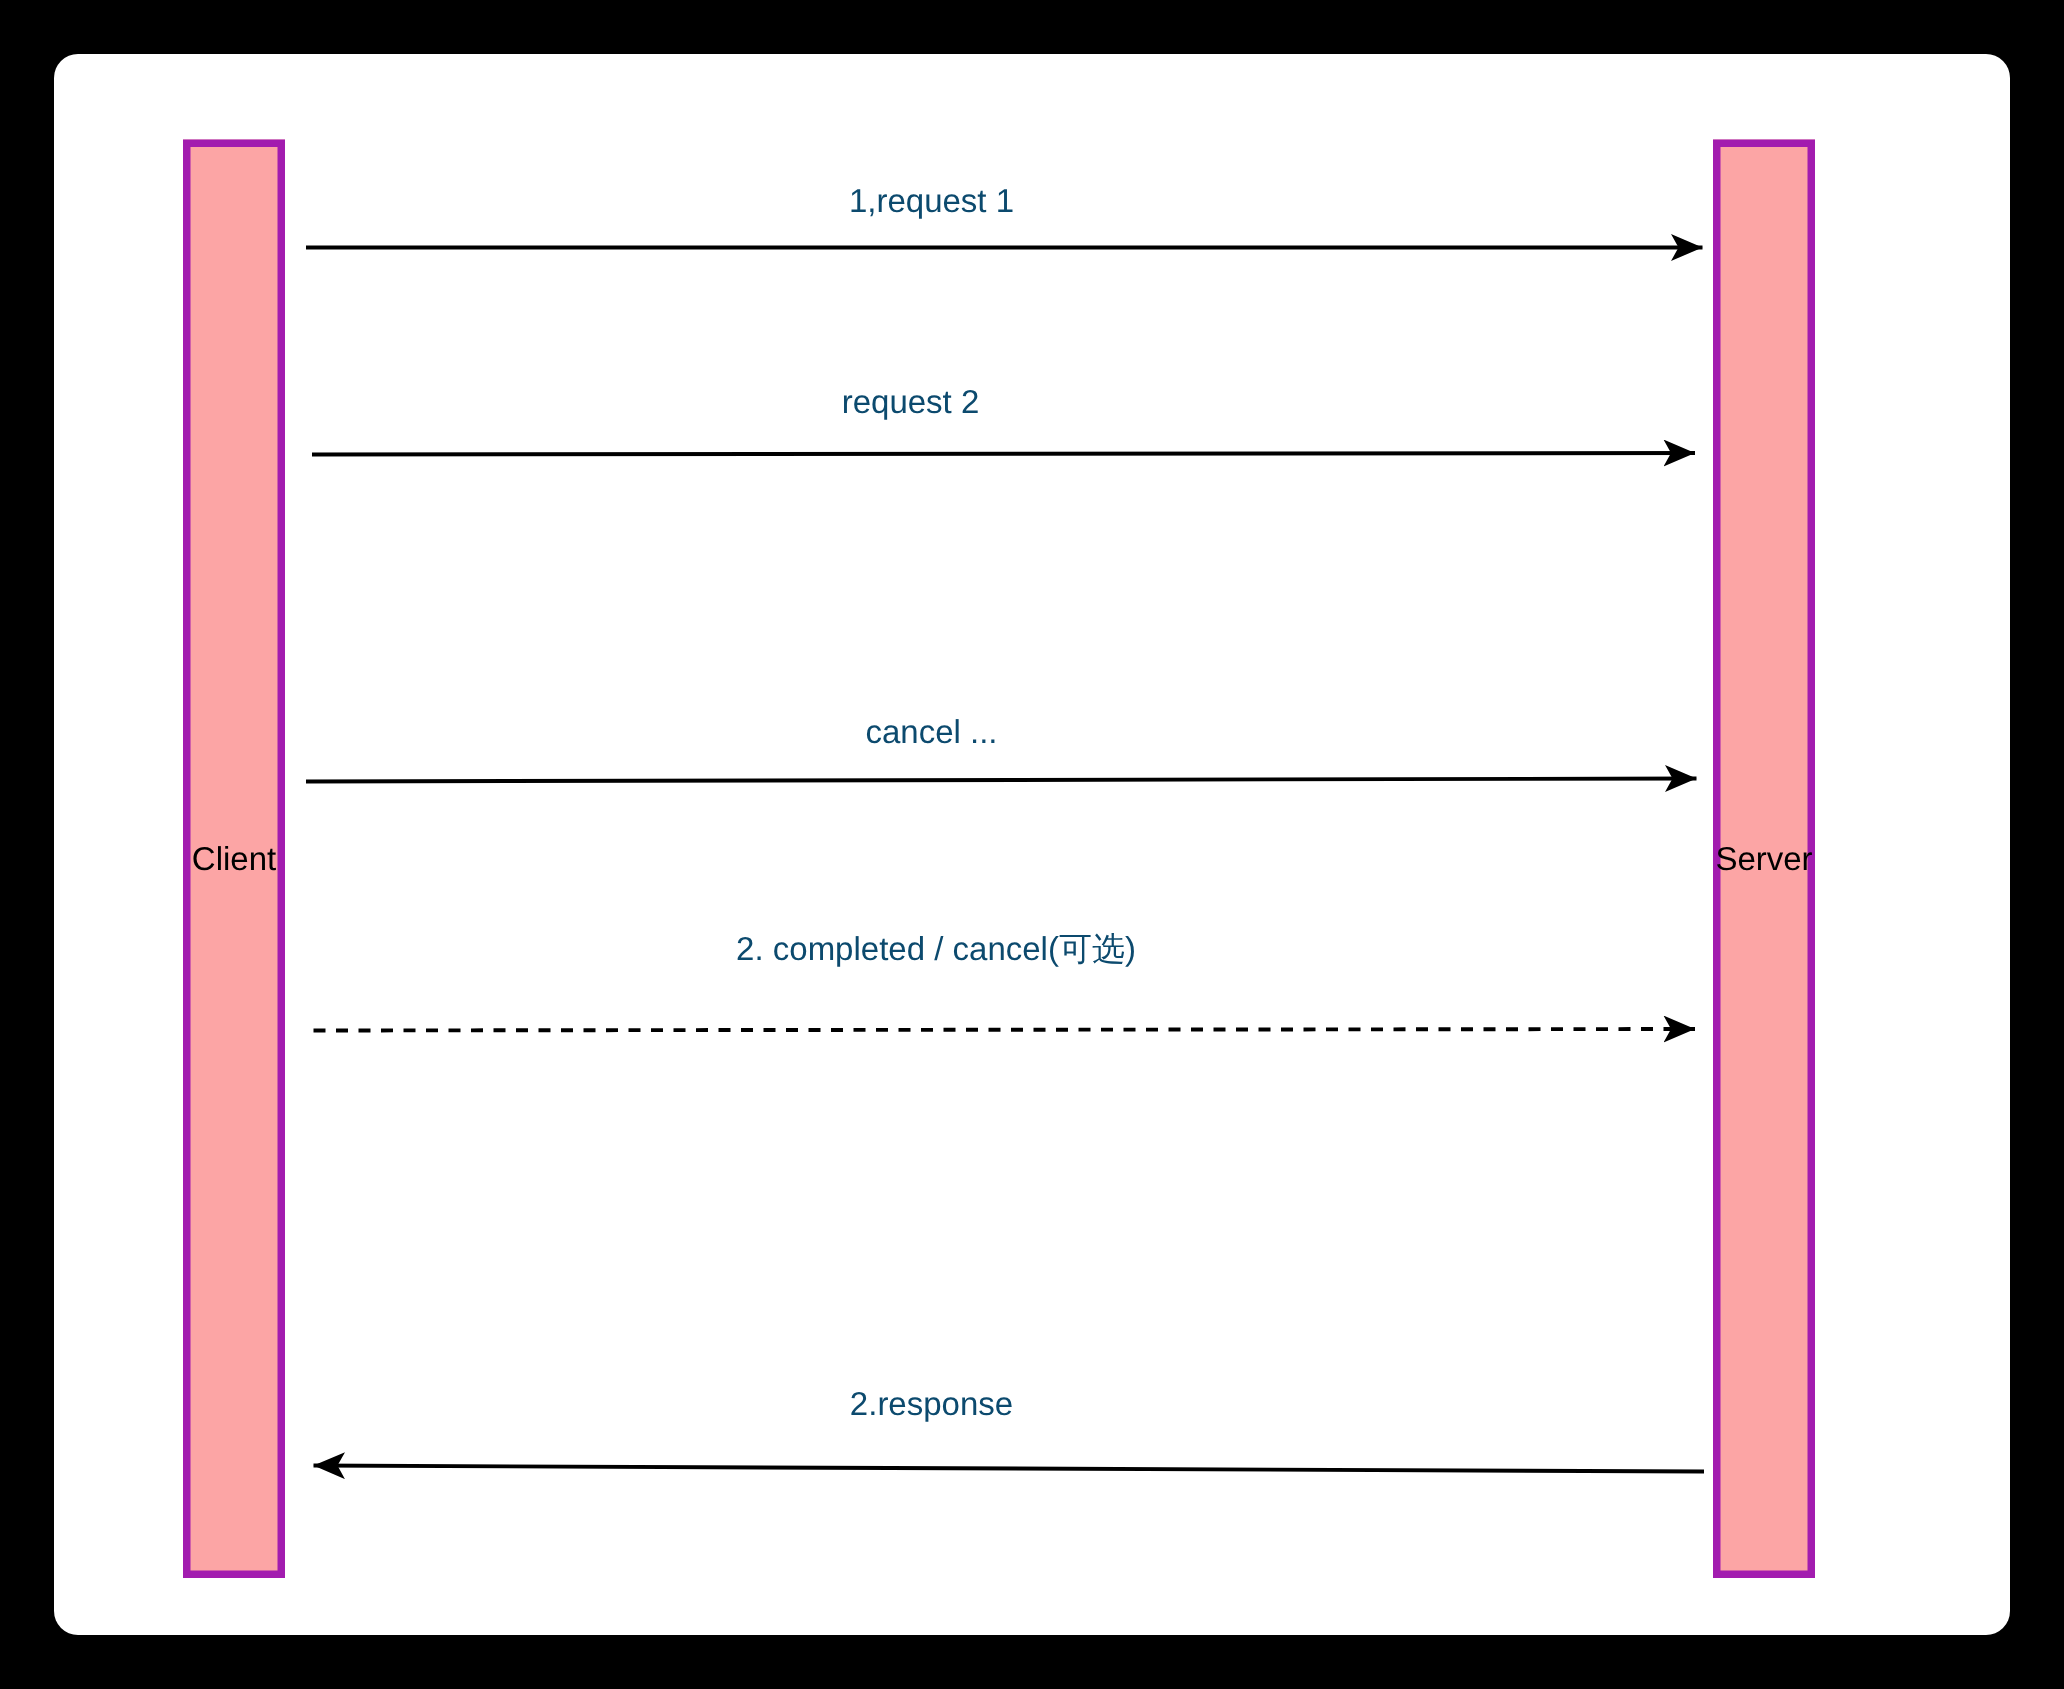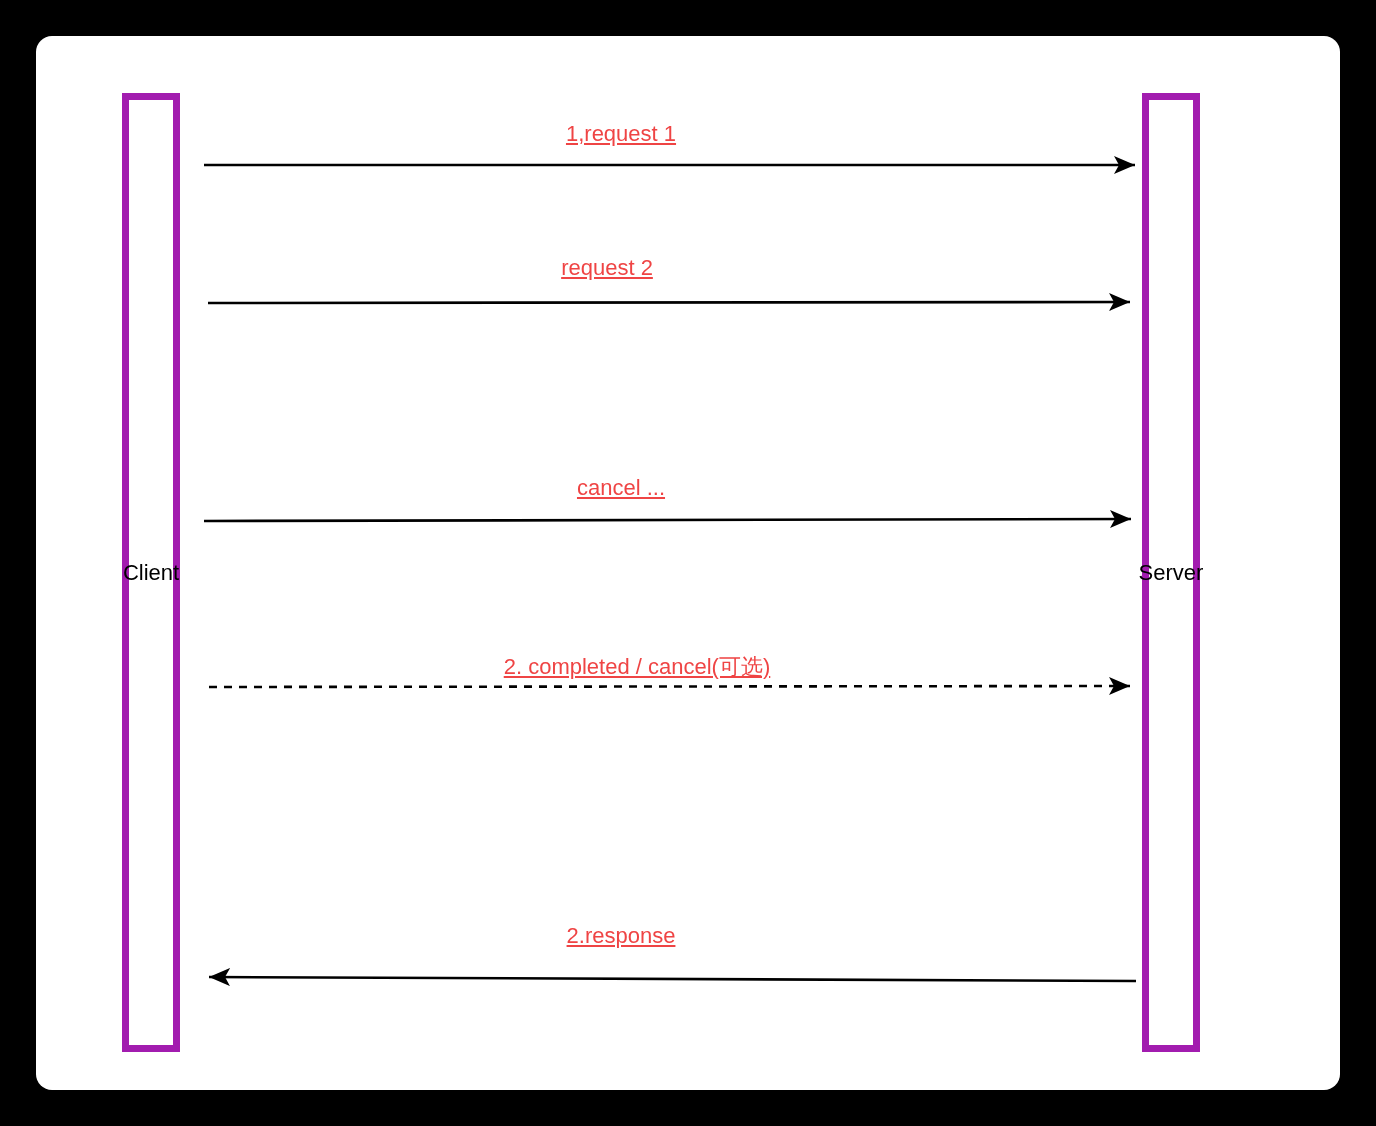--- a/index.html
+++ b/index.html
@@ -20,25 +20,25 @@
     position: absolute;
     left: 36px;
     top: 36px;
     width: 1304px;
     height: 1054px;
     background: #ffffff;
     border-radius: 16px;
   }
   .actor-box {
     position: absolute;
-    width: 58px;
+    width: 68px;
     height: 959px;
     top: 93px;
-    border: 7px solid #a21caf;
-    background: #ffffff;
+    border: 5px solid #a21caf;
+    background: #fca5a5;
     display: flex;
     align-items: center;
     justify-content: center;
     z-index: 2;
   }
   .actor-box.client { left: 122px; }
   .actor-box.server { left: 1142px; }
   .actor-label {
     font-size: 22px;
     color: #000000;
@@ -49,26 +49,25 @@
     left: 0;
     top: 0;
     width: 1376px;
     height: 1126px;
     z-index: 1;
   }
   .msg-label {
     position: absolute;
     transform: translate(-50%, -50%);
     font-size: 22px;
-    color: #ef4444;
+    color: #0c4a6e;
     white-space: nowrap;
     background: #ffffff;
     padding: 0 2px;
     z-index: 3;
-    text-decoration: underline;
   }
 </style>
 </head>
 <body>
 
 <div class="stage">
   <div class="canvas">
 
     
   </div>
@@ -98,16 +97,16 @@
 
     <line x1="1136" y1="981" x2="209" y2="977" stroke="#000000" stroke-width="2.6" marker-end="url(#arrowhead)"></line>
   </svg>
 
   <div class="msg-label" style="left:621px; top:134px;">1,request 1</div>
 
   <div class="msg-label" style="left:607px; top:268px;">request 2</div>
 
   <div class="msg-label" style="left:621px; top:488px;">cancel ...</div>
 
-  <div class="msg-label" style="left:624px; top:667px;margin-left:13px;">2. completed / cancel(可选)</div>
+  <div class="msg-label" style="left:624px; top:633px;">2. completed / cancel(可选)</div>
 
   <div class="msg-label" style="left:621px; top:936px;">2.response</div>
 </div>
 
 </body></html>

